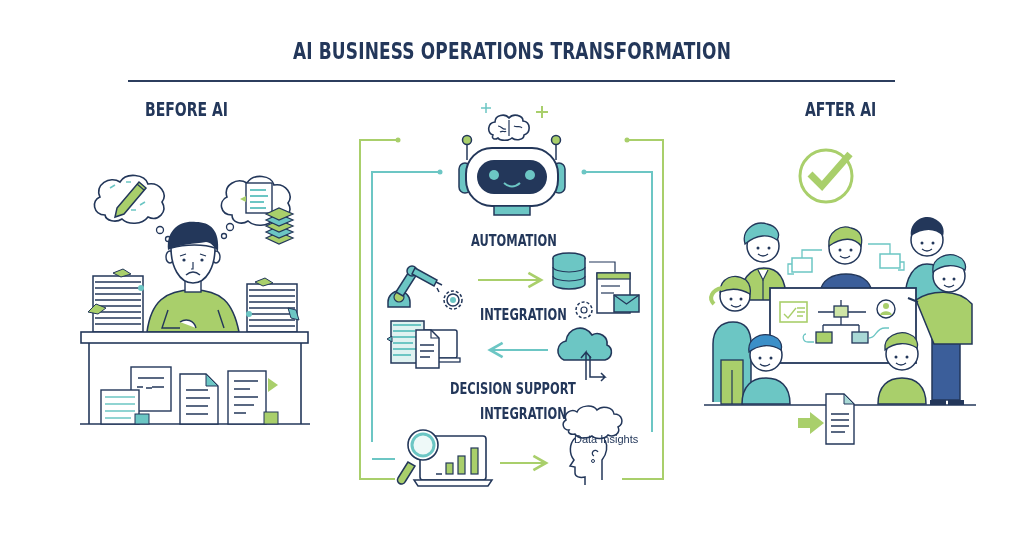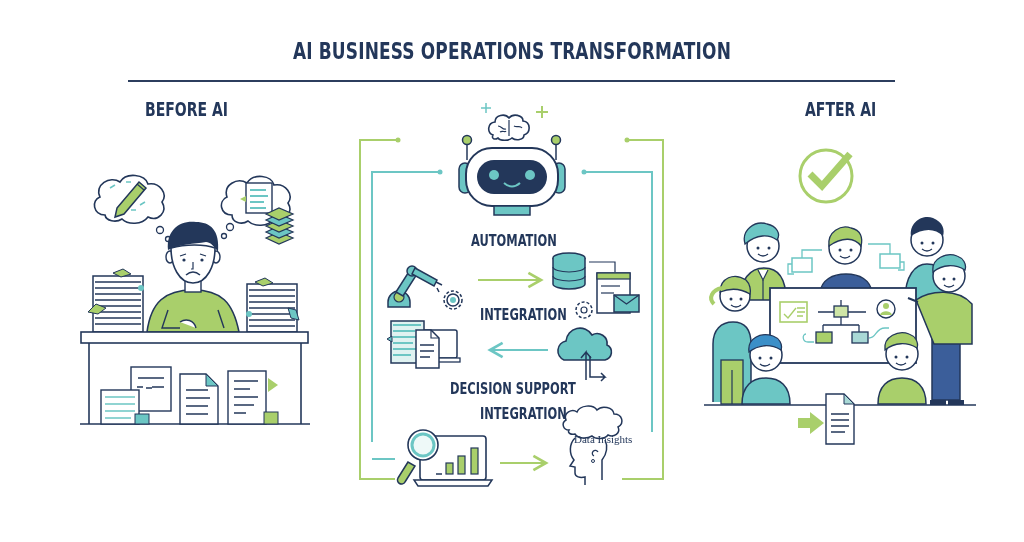--- a/index.html
+++ b/index.html
@@ -2,21 +2,21 @@
 <html><head>
 <meta charset="utf-8">
 <style>
   html,body{margin:0;padding:0;background:#ffffff;}
   body{width:1024px;height:542px;position:relative;overflow:hidden;font-family:"DejaVu Sans Condensed","DejaVu Sans",sans-serif;}
   .title{position:absolute;left:0;width:1024px;top:38px;text-align:center;color:#23375a;font-size:23px;font-weight:bold;letter-spacing:0.2px;transform:scaleX(0.82);}
   .title-rule{position:absolute;left:128px;top:80px;width:767px;height:2px;background:#2c3e5e;}
   .section-label{position:absolute;color:#23375a;font-size:19px;font-weight:bold;transform:scaleX(0.82);transform-origin:left top;}
   .step-label{position:absolute;color:#23375a;font-size:15.5px;font-weight:bold;transform:scaleX(0.82);transform-origin:left top;white-space:nowrap;}
   svg{position:absolute;left:0;top:0;}
-  .insight-text{position:absolute;color:#23375a;font-size:11px;font-family:Liberation Serif, serif;}
+  .insight-text{position:absolute;color:#23375a;font-size:11px;font-family:Liberation Sans, sans-serif;}
 </style>
 </head>
 <body>
 
 <div class="title">AI BUSINESS OPERATIONS TRANSFORMATION</div>
 <div class="title-rule"></div>
 
 <div class="section-label" style="left:145px;top:98px;">BEFORE AI</div>
 <div class="section-label" style="left:805px;top:98px;">AFTER AI</div>
 

